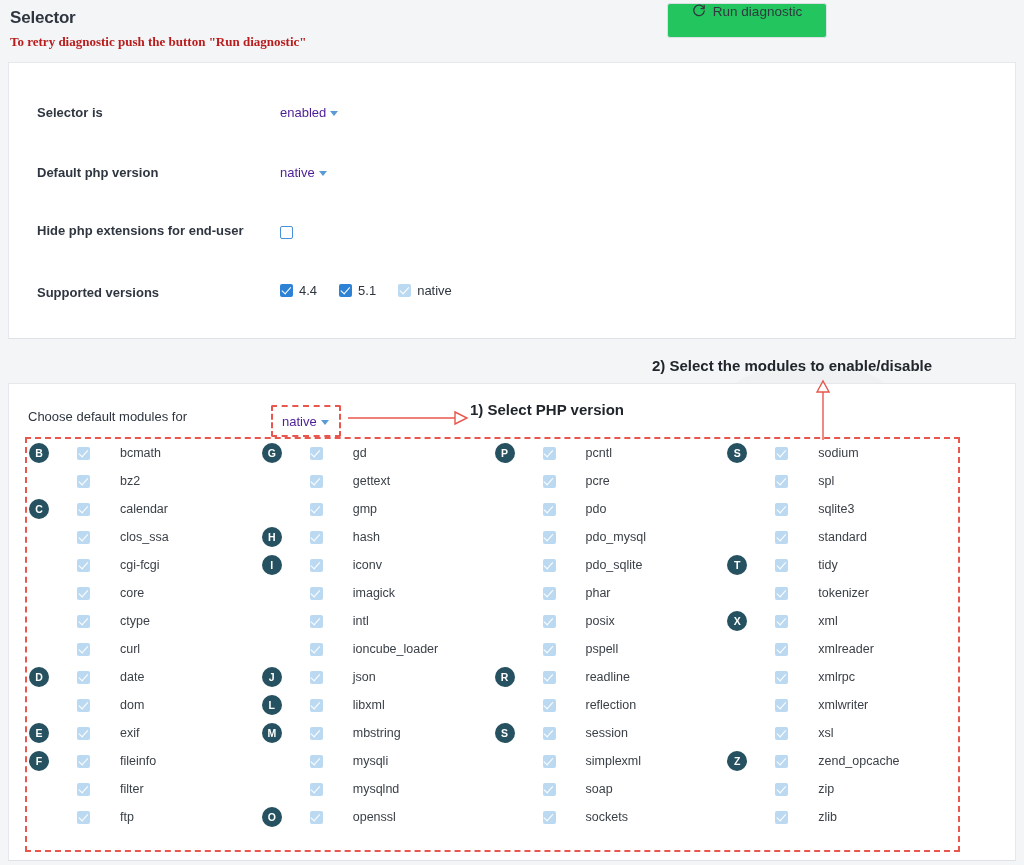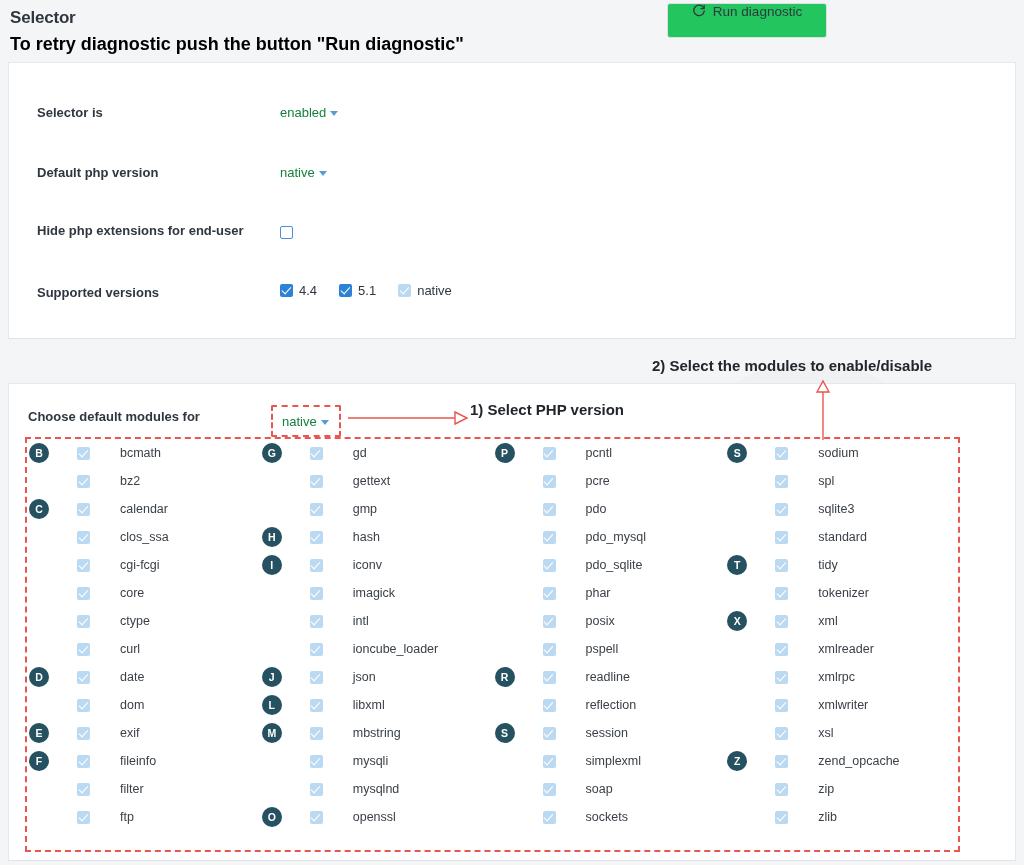--- a/index.html
+++ b/index.html
@@ -24,21 +24,21 @@
   .page-head{
     position:absolute; left:0; top:0; width:829px; height:56px;
     z-index:2;
   }
   .page-title{
     position:absolute; left:10px; top:8px;
     font-size:17px; font-weight:bold; color:#2f3640; letter-spacing:-.2px;
   }
   .page-subtitle{
     position:absolute; left:10px; top:34px;
-    font-size:18px; font-weight:bold; color:#000000;
+    font-size:13px; font-weight:bold; color:#b91c1c;font-family:Liberation Serif, serif;
   }
   .run-btn{
     position:absolute; right:2px; top:3px;
     height:35px; min-width:160px;
     background:#22c55e; border:1px solid #dcdfe4; border-radius:3px;
     display:flex; align-items:flex-start; justify-content:center; gap:7px;
     font-size:13.5px; color:#31383f; cursor:pointer;
     padding:0 20px;
   }
   .run-btn svg{ display:block; }
@@ -53,21 +53,21 @@
   #card-modules { left:8px; top:383px; width:1008px; height:478px; }
 
   
   .srow{ position:absolute; left:0; width:100%; }
   .slabel{
     position:absolute; left:28px; width:222px;
     font-size:13px; font-weight:bold; color:#2f3640; line-height:20px;
   }
   .sval{ position:absolute; left:271px; }
   .dd-link{
-    font-size:13px; color:#15803d; cursor:pointer; white-space:nowrap;
+    font-size:13px; color:#4c1d95; cursor:pointer; white-space:nowrap;
   }
   .caret{
     display:inline-block; margin-left:4px;
     border-left:4px solid transparent; border-right:4px solid transparent;
     border-top:5px solid #5b9bd5; vertical-align:middle;
   }
 
   
   .cb{
     display:inline-block; width:13px; height:13px; border-radius:2px;
@@ -80,21 +80,21 @@
     content:""; position:absolute; left:3.6px; top:1px;
     width:4px; height:7.5px; border:solid #fff;
     border-width:0 1.8px 1.8px 0; transform:rotate(42deg);
   }
   .ver-item{ display:inline-flex; align-items:center; gap:6px; margin-right:22px; }
   .ver-item span{ font-size:13px; color:#2f3640; }
 
   
   .mod-label{
     position:absolute; left:28px; top:409px;
-    font-size:13px; font-weight:bold; color:#2f3640; z-index:3;
+    font-size:13px; font-weight:normal; color:#2f3640; z-index:3;
   }
   .mod-dd{
     position:absolute; left:271px; top:405px;
     padding:5px 10px 5px 9px;
     border:2px dashed #e8564d; border-radius:2px;
     z-index:3; background:transparent;
   }
 
   
   .mod-box{

